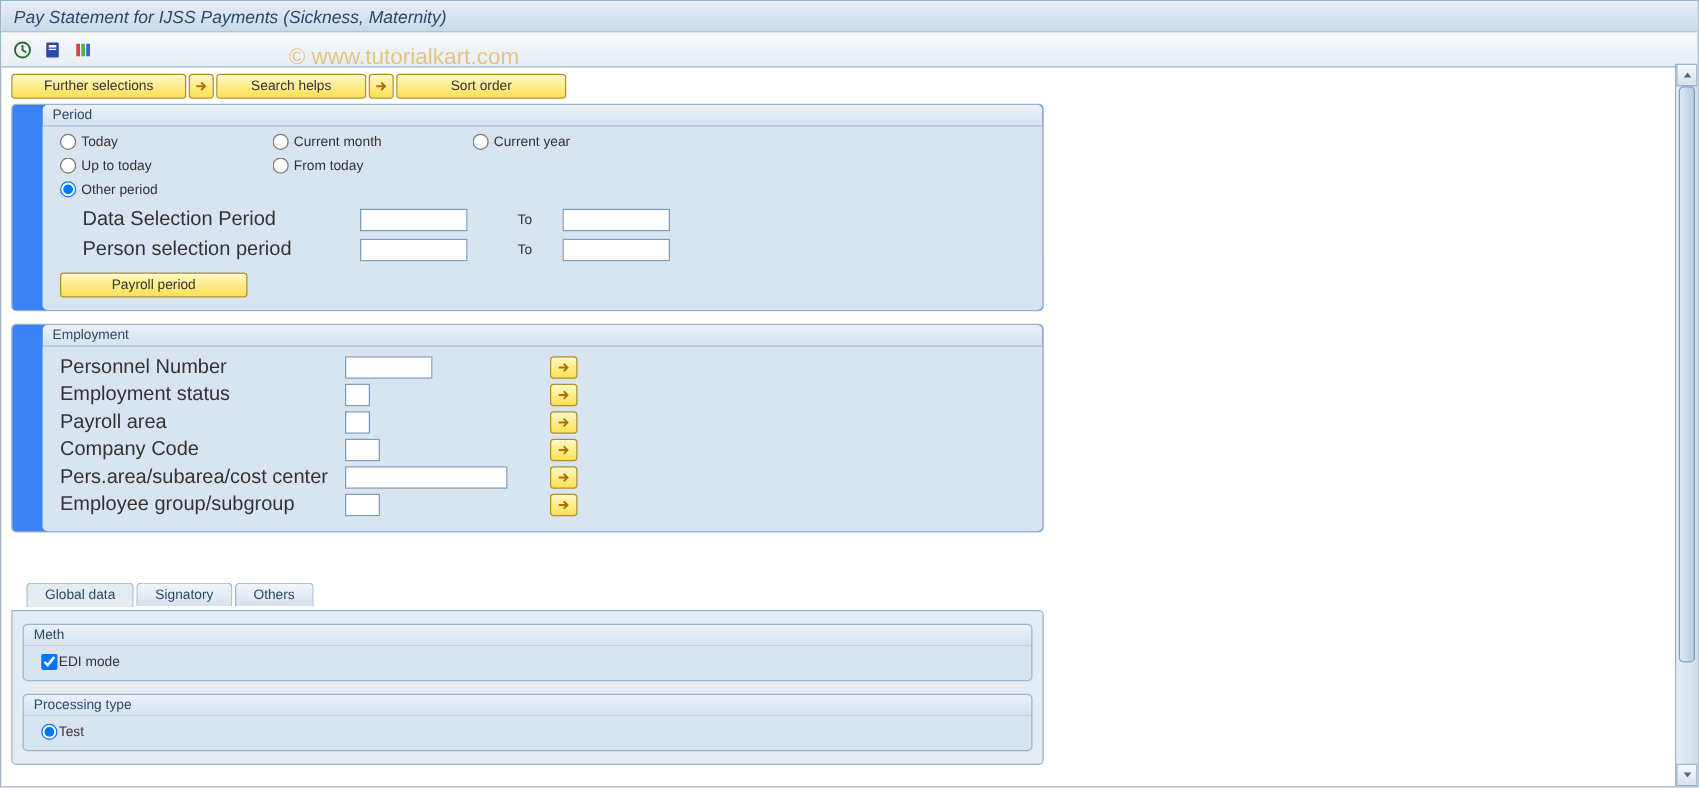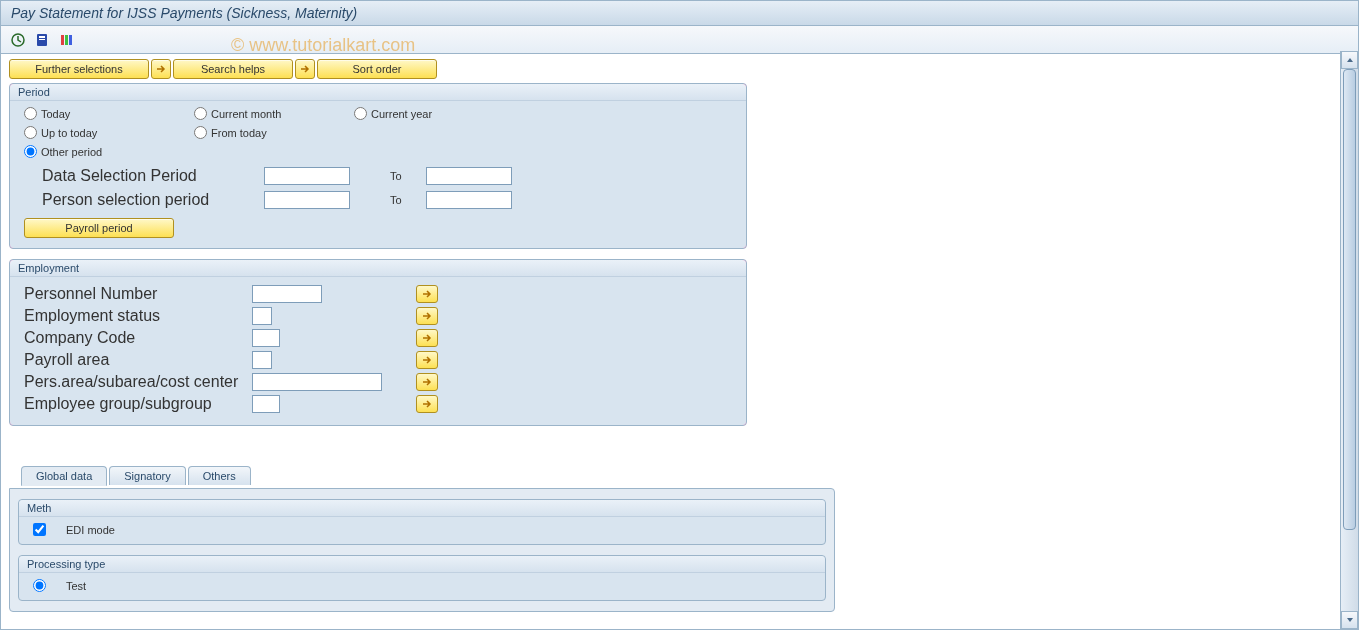--- a/index.html
+++ b/index.html
@@ -67,22 +67,23 @@
     cursor: pointer;
     padding: 0 6px;
     box-shadow: 0 1px 0 rgba(255,255,255,.6) inset;
   }
   .yellow-btn.w140 { width: 140px; }
   .yellow-btn.arrow-only { width: 20px; padding:0;}
   .group {
     border: 1px solid #9bb4c9;
     border-radius: 4px;
     margin-bottom: 10px;
-    width: 738px;
-    background: #f9a8d4;
+    width: 826px;
+    background: #3b82f6;
+    padding-left: 24px;
   }
   .group-title {
     font-size: 11px;
     color: #2a4a6a;
     padding: 2px 8px;
     background: linear-gradient(#eaf1f8,#d6e2ee);
     border-bottom: 1px solid #c0d0e0;
     border-radius: 4px 4px 0 0;
   }
   .group-body {
@@ -162,21 +163,21 @@
     background:#d8e4ef;
   }
   .inner-title {
     font-size:11px; color:#2a4a6a;
     padding:2px 8px;
     background: linear-gradient(#eaf1f8,#d6e2ee);
     border-bottom:1px solid #c0d0e0;
     border-radius:4px 4px 0 0;
   }
   .inner-body { padding: 6px 10px 8px 14px; }
-  .chk-item { display:flex; align-items:center; gap:20px; font-size:11px;}
+  .chk-item { display:flex; align-items:center; gap:1px; font-size:11px;}
   .scrollbar-v {
     position: absolute;
     right: 0; top: 50px; bottom: 0;
     width: 18px;
     background: linear-gradient(90deg,#e6eef6,#d0dce8);
     border-left:1px solid #9bb4c9;
   }
   .sb-btn {
     height: 18px;
     background: linear-gradient(#f6f8fb,#d6e2ee);
@@ -237,21 +238,21 @@
         </svg>
     </div>
     <div class="yellow-btn" style="width:120px">
       <span>Search helps</span>
     </div>
     <div class="yellow-btn arrow-only">
       <svg width="12" height="10">
           <path d="M2 5h6M6 2l3 3-3 3" stroke="#b07000" stroke-width="1.5" fill="none"></path>
         </svg>
     </div>
-    <div class="yellow-btn" style="width:120px">
+    <div class="yellow-btn" style="width:136px">
       <span>Sort order</span>
     </div>
   </div>
 
   <div class="group">
     <div class="group-title">Period</div>
     <div class="group-body">
       <div class="radio-row">
         <label class="radio-item radio-col1">
           <input type="radio" name="period" style="">
@@ -317,31 +318,31 @@
         <div class="sel-row">
           <span class="field-label sel">Employment status</span>
           <input class="inp w20" style="">
           <div class="multi-btn">
             <svg width="12" height="10">
               <path d="M2 5h6M6 2l3 3-3 3" stroke="#b07000" stroke-width="1.5" fill="none"></path>
             </svg>
           </div>
         </div>
         <div class="sel-row">
+          <span class="field-label sel">Payroll area</span>
+          <input class="inp w20" style="">
+          <div class="multi-btn">
+            <svg width="12" height="10">
+              <path d="M2 5h6M6 2l3 3-3 3" stroke="#b07000" stroke-width="1.5" fill="none"></path>
+            </svg>
+          </div>
+        </div>
+        <div class="sel-row">
           <span class="field-label sel">Company Code</span>
           <input class="inp w28" style="">
-          <div class="multi-btn">
-            <svg width="12" height="10">
-              <path d="M2 5h6M6 2l3 3-3 3" stroke="#b07000" stroke-width="1.5" fill="none"></path>
-            </svg>
-          </div>
-        </div>
-        <div class="sel-row">
-          <span class="field-label sel">Payroll area</span>
-          <input class="inp w20" style="">
           <div class="multi-btn">
             <svg width="12" height="10">
               <path d="M2 5h6M6 2l3 3-3 3" stroke="#b07000" stroke-width="1.5" fill="none"></path>
             </svg>
           </div>
         </div>
         <div class="sel-row">
           <span class="field-label sel">Pers.area/subarea/cost center</span>
           <input class="inp w130" style="">
           <div class="multi-btn">

